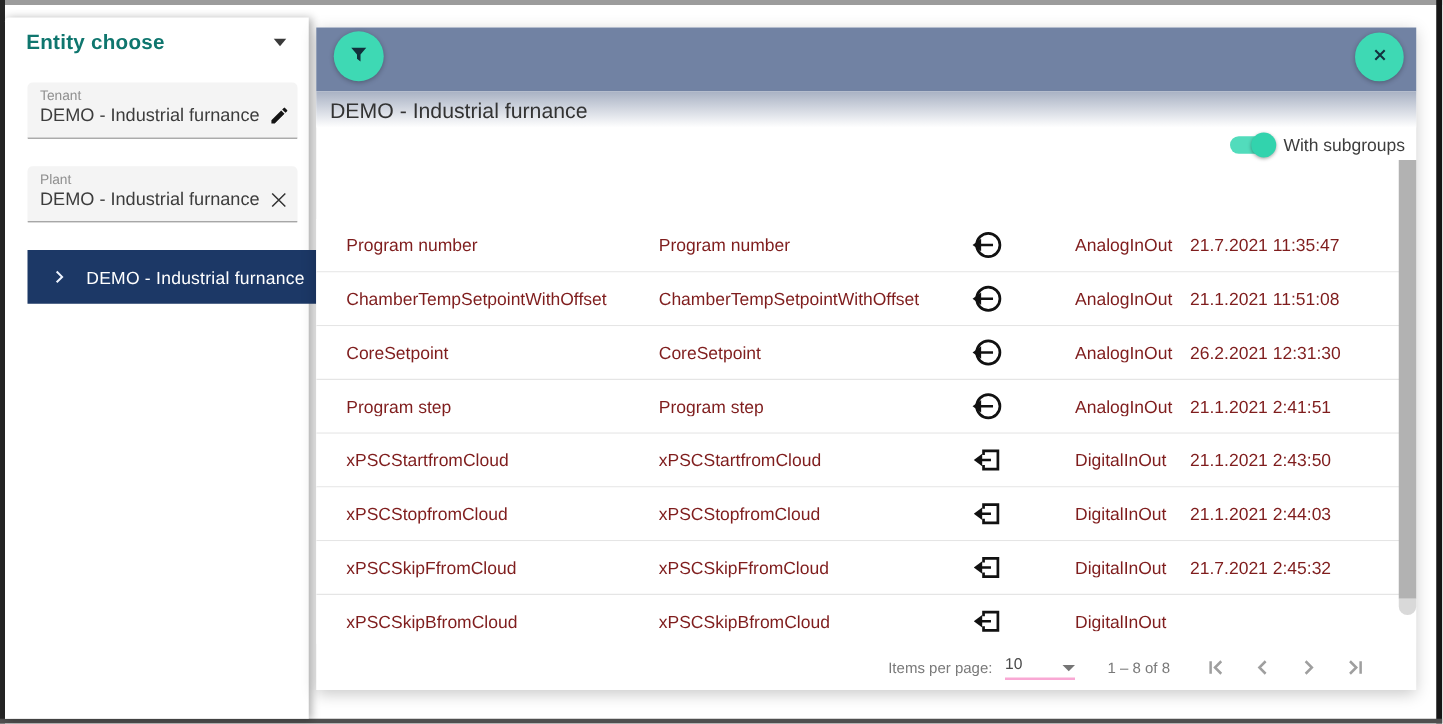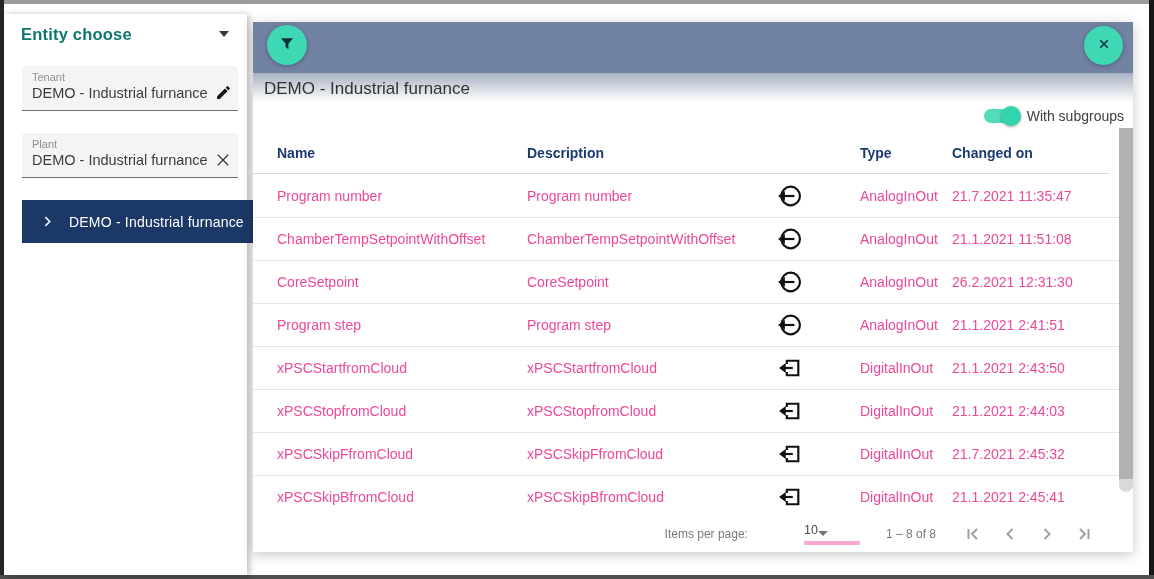--- a/index.html
+++ b/index.html
@@ -48,31 +48,31 @@
               gap:9px;font-size:14px;color:#3d3d3d;}
   .toggle{position:relative;width:34px;height:14px;border-radius:7px;background:#52dcbc;cursor:pointer;}
   .knob{position:absolute;right:-3px;top:-3px;width:20px;height:20px;border-radius:50%;
         background:#32d3ad;box-shadow:0 1px 3px rgba(0,0,0,.35);}
 
   .grid-cols{display:grid;grid-template-columns:250px 238px 95px 92px 1fr;padding-left:24px;
              align-items:center;}
   .thead{position:absolute;left:0;top:111px;width:856px;height:41px;font-size:14px;font-weight:bold;
          color:#1b3a6e;border-bottom:1px solid #dadada;box-sizing:border-box;}
   .tbody{position:absolute;left:0;top:153px;width:880px;height:340px;overflow:hidden;}
-  .trow{height:43px;border-bottom:1px solid #e5e5e5;font-size:14px;color:#ec4899;box-sizing:border-box;
+  .trow{height:43px;border-bottom:1px solid #e5e5e5;font-size:14px;color:#7f1d1d;box-sizing:border-box;
         cursor:pointer;background:#fff;}
   .cell{white-space:nowrap;overflow:hidden;}
   .cell-icon{display:flex;align-items:center;padding-left:11px;}
 
   .paginator{position:absolute;left:0;top:494px;width:880px;height:36px;display:flex;
              align-items:center;justify-content:flex-end;padding-right:36px;box-sizing:border-box;
              font-size:12px;color:#797979;}
   .ipp-label{margin-right:10px;}
-  .ipp-select{display:flex;align-items:flex-end;width:56px;
-              border-bottom:4px solid #f9a8d4;padding-bottom:4px;cursor:pointer;margin-left:46px;}
+  .ipp-select{display:flex;align-items:flex-end;justify-content:space-between;width:56px;
+              border-bottom:2px solid #f9a8d4;padding-bottom:4px;cursor:pointer;}
   .ipp-value{font-size:12.5px;color:#4a4a4a;}
   .sel-caret{width:0;height:0;border-left:5px solid transparent;border-right:5px solid transparent;
              border-top:5px solid #757575;margin-bottom:1px;}
   .range{margin-left:26px;margin-right:24px;}
   .pg-nav{display:flex;align-items:center;gap:11px;}
   .pg-btn{width:26px;height:26px;border:none;background:transparent;padding:0;display:flex;
           align-items:center;justify-content:center;cursor:default;}
 
   
   .sb-thumb{position:absolute;left:1119px;top:128px;width:14px;height:351px;background:#b2b2b2;}
@@ -150,27 +150,20 @@
 
     <div class="m-title">DEMO - Industrial furnance</div>
 
     <div class="toggle-row">
       <span class="toggle">
           <span class="knob"></span>
         </span>
       <span>With subgroups</span>
     </div>
 
-    <div class="thead grid-cols">
-      <span class="cell">Name</span>
-      <span class="cell">Description</span>
-      <span class="cell"></span>
-      <span class="cell">Type</span>
-      <span class="cell">Changed on</span>
-    </div>
 
     <div class="tbody" id="tbody">
         <div class="trow grid-cols">
           <span class="cell">Program number</span>
           <span class="cell">Program number</span>
           <span class="cell cell-icon">
             <svg width="26" height="26" viewBox="0 0 24 24">
               <circle cx="13.5" cy="12" r="8.6" fill="none" stroke="#111" stroke-width="2"></circle>
               <path d="M17 12 L6 12" stroke="#111" stroke-width="2" fill="none"></path>
               <path d="M8.2 7.3 L1.9 12 L8.2 16.7 Z" fill="#111"></path>
@@ -261,21 +254,20 @@
           <span class="cell">xPSCSkipBfromCloud</span>
           <span class="cell">xPSCSkipBfromCloud</span>
           <span class="cell cell-icon">
             <svg width="26" height="26" viewBox="0 0 24 24">
               <path d="M10 8.3 V5.3 H20.6 V18.7 H10 V15.7" fill="none" stroke="#111" stroke-width="2"></path>
               <path d="M15.5 12 L6.5 12" stroke="#111" stroke-width="2" fill="none"></path>
               <path d="M9 7.4 L2.8 12 L9 16.6 Z" fill="#111"></path>
             </svg>
           </span>
           <span class="cell">DigitalInOut</span>
-          <span class="cell">21.1.2021 2:45:41</span>
         </div>
       </div>
 
     <div class="paginator">
       <span class="ipp-label">Items per page:</span>
       <span class="ipp-select">
         <span class="ipp-value">10</span>
         <span class="sel-caret"></span>
       </span>
       <span class="range">1 – 8 of 8</span>

